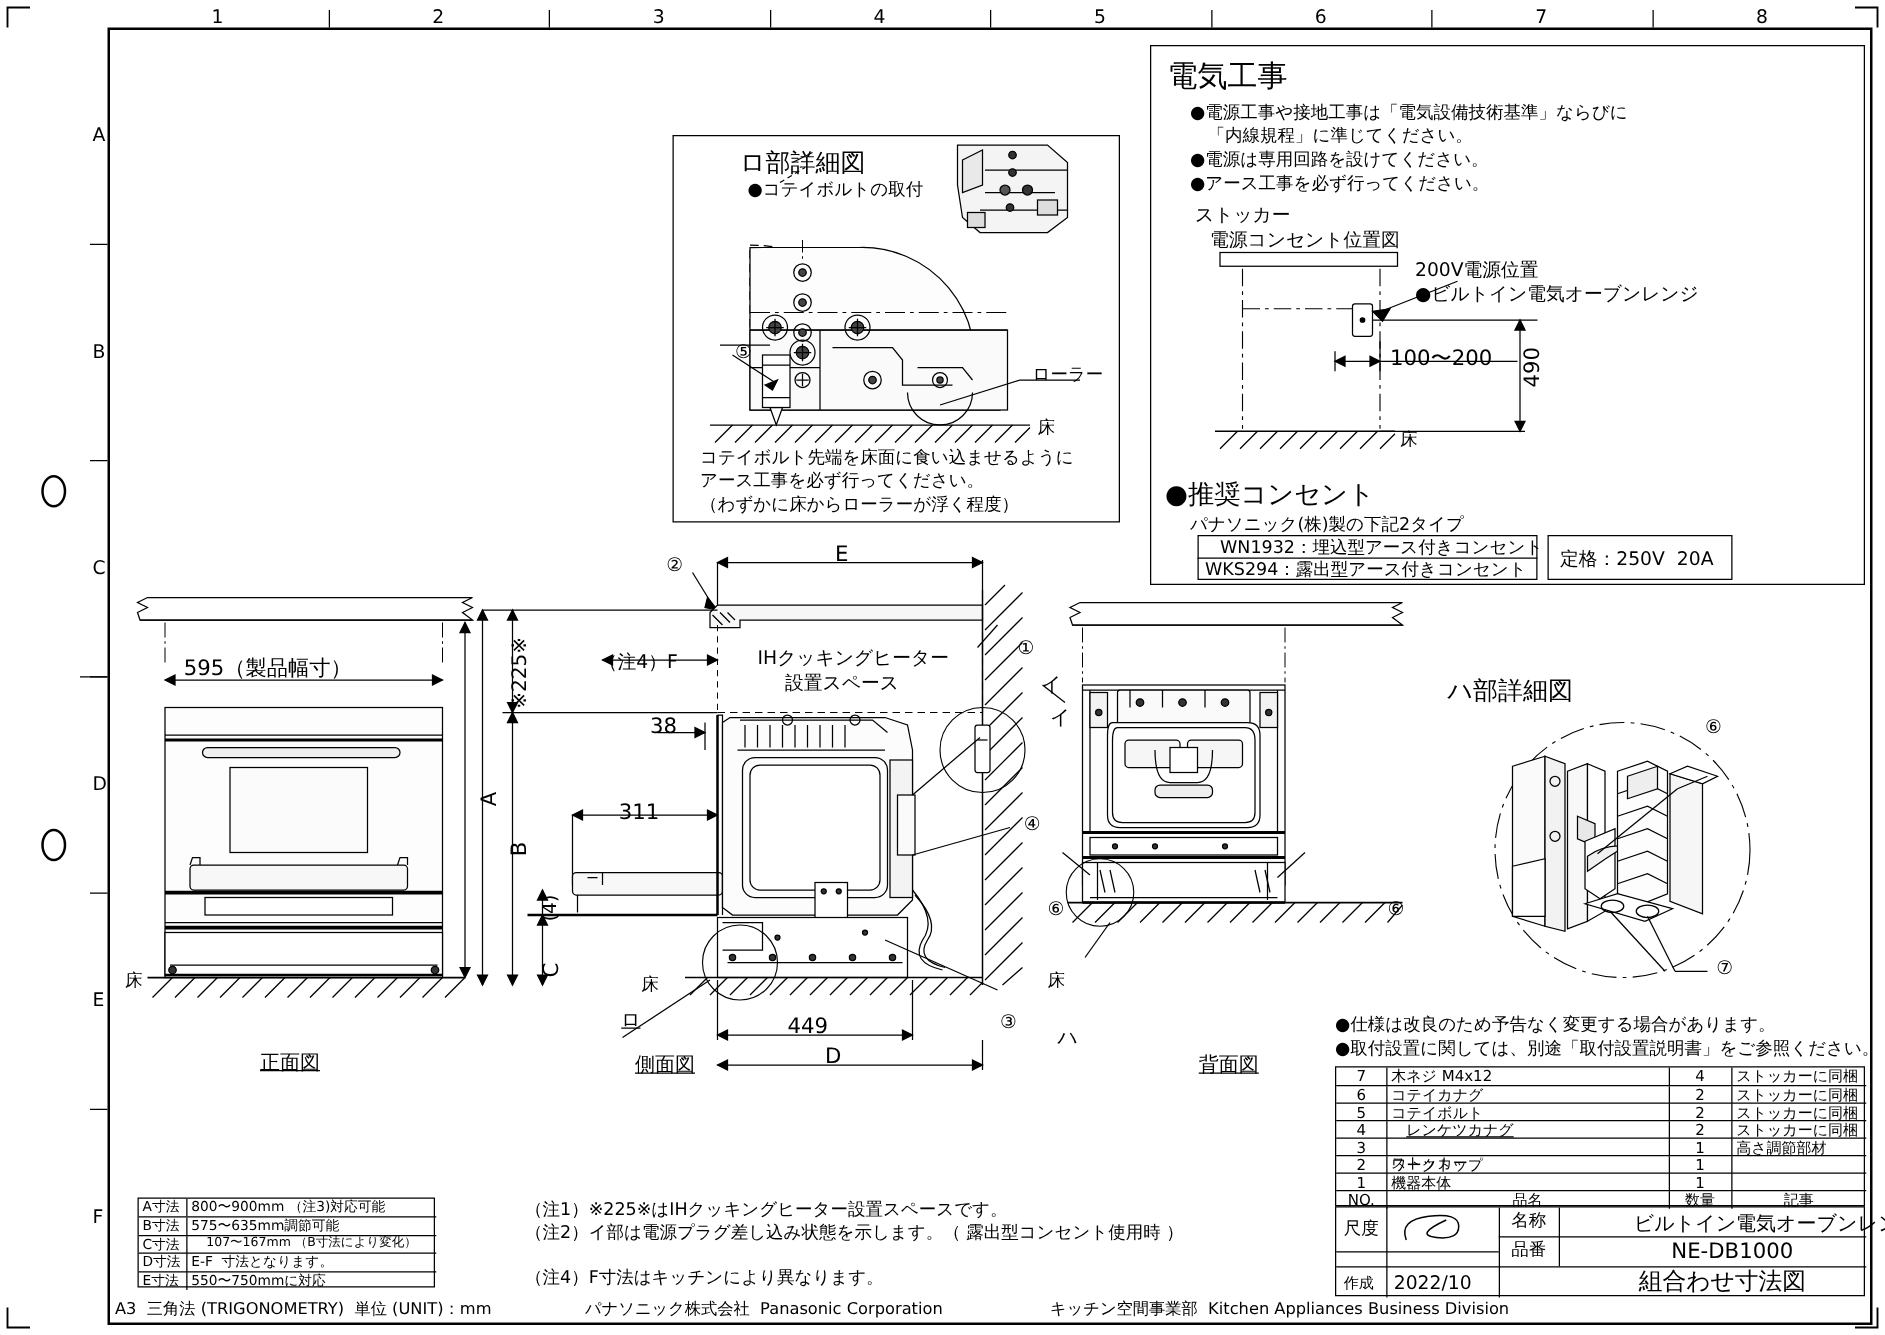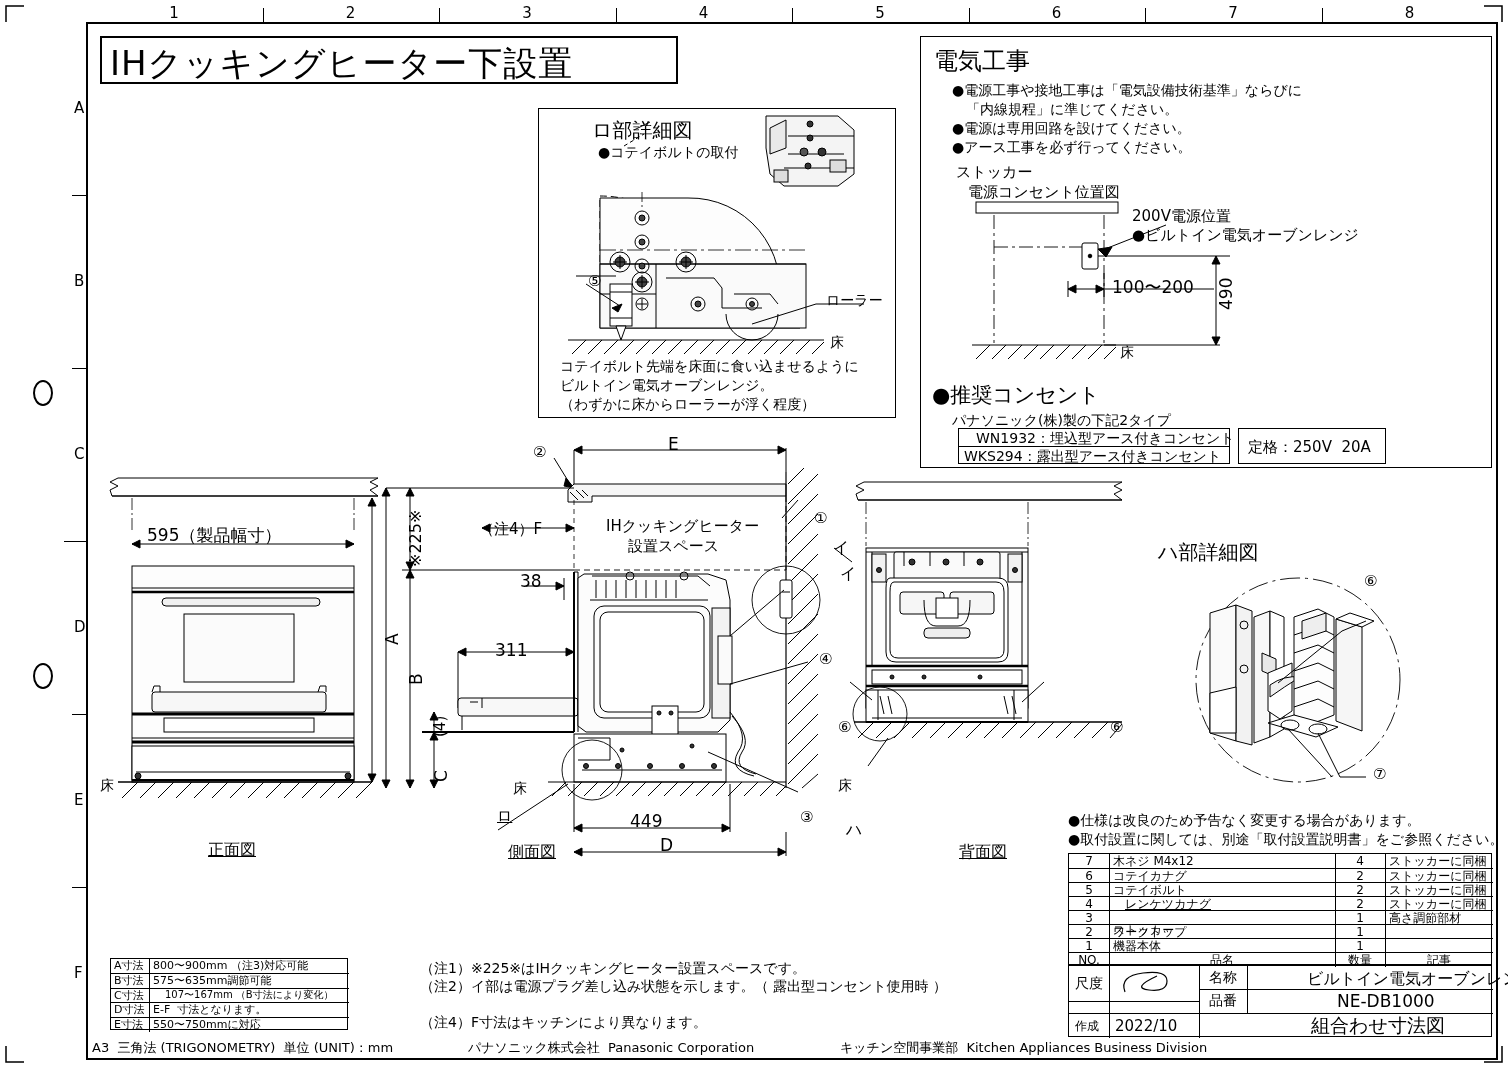--- a/index.html
+++ b/index.html
@@ -57,23 +57,20 @@
       <div class="ln" style="left: 72px; top: 714px; width: 14px; height: 1px;"></div>
       <div class="txt" style="left: 74px; top: 790.5px; font-size: 15px;">E</div>
       <div class="ln" style="left: 72px; top: 887px; width: 14px; height: 1px;"></div>
       <div class="txt" style="left: 74px; top: 963.5px; font-size: 15px;">F</div>
       <div class="ln" style="left: 64px; top: 541px; width: 22px; height: 1px;"></div>
     </div>
 
   <div class="abs" style="left:33px;top:380px;width:16px;height:22px;border:2px solid #000;border-radius:50%;"></div>
   <div class="abs" style="left:33px;top:663px;width:16px;height:22px;border:2px solid #000;border-radius:50%;"></div>
 
-  <div class="box abs" style="left:100px;top:36px;width:578px;height:48px;border-width:2px;">
-    <div class="txt" style="left:8px;top:4px;font-size:34px;letter-spacing:1px;">IHクッキングヒーター下設置</div>
-  </div>
 
   <div class="box abs" style="left:538px;top:108px;width:358px;height:310px;">
   </div>
   <div class="txt" style="left:592px;top:118px;font-size:20px;">ロ部詳細図</div>
   <div class="txt" style="left:598px;top:144px;font-size:14px;">●コテイボルトの取付</div>
 
   <svg width="360" height="310" style="left:538px;top:108px;">
     <g stroke="#000" fill="none" stroke-width="1">
 
       <path d="M228,8 L300,8 L316,22 L316,66 L300,78 L246,78 L232,66 L228,40 Z" fill="#f4f4f4"></path>
@@ -142,21 +139,21 @@
 
     <g stroke="#000" stroke-width="1">
       <path d="M30,232 L286,232"></path>
       <path d="M34,246 L48,232 M50,246 L64,232 M66,246 L80,232 M82,246 L96,232 M98,246 L112,232 M114,246 L128,232 M130,246 L144,232 M146,246 L160,232 M162,246 L176,232 M178,246 L192,232 M194,246 L208,232 M210,246 L224,232 M226,246 L240,232 M242,246 L256,232 M258,246 L272,232 M274,246 L286,234"></path>
     </g>
   </svg>
   <div class="txt" style="left:588px;top:272px;font-size:15px;">⑤</div>
   <div class="txt" style="left:826px;top:292px;font-size:14px;">ローラー</div>
   <div class="txt" style="left:830px;top:334px;font-size:14px;">床</div>
   <div class="txt" style="left:560px;top:358px;font-size:14px;">コテイボルト先端を床面に食い込ませるように</div>
-  <div class="txt" style="left:560px;top:377px;font-size:14px;">ビルトイン電気オーブンレンジ。</div>
+  <div class="txt" style="left:560px;top:377px;font-size:14px;">アース工事を必ず行ってください。</div>
   <div class="txt" style="left:560px;top:396px;font-size:14px;">（わずかに床からローラーが浮く程度）</div>
 
   <div class="box abs" style="left:920px;top:36px;width:572px;height:432px;"></div>
   <div class="txt" style="left:934px;top:46px;font-size:24px;">電気工事</div>
   <div class="txt" style="left:952px;top:82px;font-size:14px;">●電源工事や接地工事は「電気設備技術基準」ならびに</div>
   <div class="txt" style="left:952px;top:101px;font-size:14px;">　「内線規程」に準じてください。</div>
   <div class="txt" style="left:952px;top:120px;font-size:14px;">●電源は専用回路を設けてください。</div>
   <div class="txt" style="left:952px;top:139px;font-size:14px;">●アース工事を必ず行ってください。</div>
   <div class="txt" style="left:956px;top:163px;font-size:15px;">ストッカー</div>
   <div class="txt" style="left:968px;top:183px;font-size:15px;">電源コンセント位置図</div>

